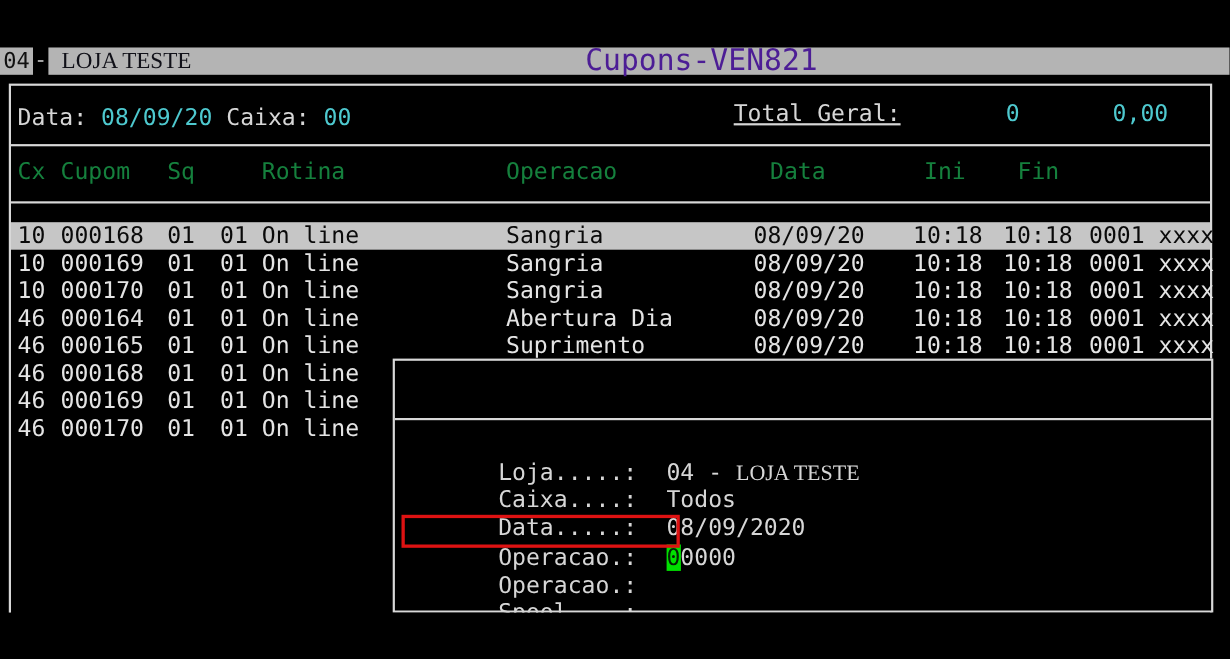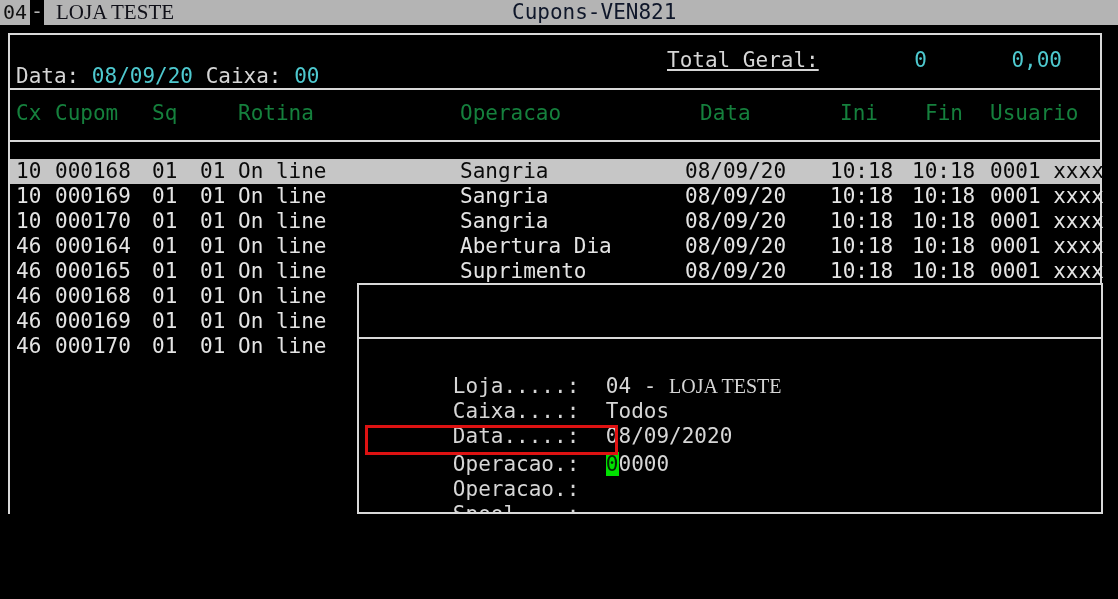--- a/index.html
+++ b/index.html
@@ -5,38 +5,39 @@
   * { margin: 0; padding: 0; box-sizing: border-box; }
   html, body { background: #000; }
   .screen {
     position: relative;
     width: 1118px; height: 514px;
     background: #000;
     font-family: "DejaVu Sans Mono", "Liberation Mono", monospace;
     font-size: 21px;
     color: #d6d6d6;
     overflow: hidden;
+    margin-top: 43px;
   }
   
   .titlebar { position: absolute; top: 0; left: 0; width: 1118px; height: 25px; background: #000; color: #111; }
   .tb-chip { position: absolute; left: 0; top: 0; width: 30px; height: 25px; background: #b4b4b4; text-align: center; line-height: 25px; font-size: 20px; }
   .tb-dash { position: absolute; left: 30px; top: 0; width: 14px; height: 25px; background: #000; color: #b4b4b4; text-align: center; line-height: 23px; font-size: 20px; }
   .tb-main { position: absolute; left: 44px; top: 0; width: 1074px; height: 25px; background: #b4b4b4; }
   .tb-store { position: absolute; left: 12px; top: 0; line-height: 25px; font-family: "Liberation Serif", serif; font-size: 21px; color: #101018; }
-  .tb-app { position: absolute; left: 468px; top: 0; line-height: 25px; font-size: 21px; color: #0f172a; }
+  .tb-app { position: absolute; left: 488px; top: 0; line-height: 25px; font-size: 27px; color: #4c1d95; }
   
   .frame {
     position: absolute; left: 8px; top: 33px; width: 1094px; height: 531px;
     border: 2px solid #d8d8d8; background: #000;
   }
   .divider { position: absolute; left: 0; width: 1090px; height: 2px; background: #d8d8d8; }
   .cyan { color: #4ec9cf; }
   
   .top-row { position: absolute; left: 0; top: 13px; width: 1090px; height: 25px; line-height: 25px; white-space: pre; }
-  .tr-left { position: absolute; left: 6px; top: 16px; }
+  .tr-left { position: absolute; left: 6px; top: 4px; }
   .tr-total-label { position: absolute; left: 657px; top: 0; text-decoration: underline; }
   .tr-total-count { position: absolute; left: 800px; top: 0; width: 117px; text-align: right; }
   .tr-total-amount { position: absolute; left: 940px; top: 0; width: 112px; text-align: right; }
   
   .grid-row {
     display: grid;
     grid-template-columns: 39px 97px 48px 38px 222px 225px 145px 82px 78px auto;
     padding-left: 6px;
     height: 25px; line-height: 25px;
     white-space: pre;
@@ -94,21 +95,20 @@
     <div class="col-header grid-row">
       <span>Cx</span>
       <span>Cupom</span>
       <span>Sq</span>
       <span></span>
       <span>Rotina</span>
       <span>Operacao</span>
       <span class="pad-data">Data</span>
       <span class="pad-ini">Ini</span>
       <span class="pad-fin">Fin</span>
-      <span>Usuario</span>
     </div>
 
     <div class="divider" style="top:105px;"></div>
 
     <div class="rows" id="rows">
         <div class="grid-row row selected"><span>10</span><span>000168</span><span>01</span><span>01</span><span>On line</span><span>Sangria</span><span>08/09/20</span><span>10:18</span><span>10:18</span><span>0001 xxxx</span></div>
         <div class="grid-row row"><span>10</span><span>000169</span><span>01</span><span>01</span><span>On line</span><span>Sangria</span><span>08/09/20</span><span>10:18</span><span>10:18</span><span>0001 xxxx</span></div>
         <div class="grid-row row"><span>10</span><span>000170</span><span>01</span><span>01</span><span>On line</span><span>Sangria</span><span>08/09/20</span><span>10:18</span><span>10:18</span><span>0001 xxxx</span></div>
         <div class="grid-row row"><span>46</span><span>000164</span><span>01</span><span>01</span><span>On line</span><span>Abertura Dia</span><span>08/09/20</span><span>10:18</span><span>10:18</span><span>0001 xxxx</span></div>
         <div class="grid-row row"><span>46</span><span>000165</span><span>01</span><span>01</span><span>On line</span><span>Suprimento</span><span>08/09/20</span><span>10:18</span><span>10:18</span><span>0001 xxxx</span></div>

